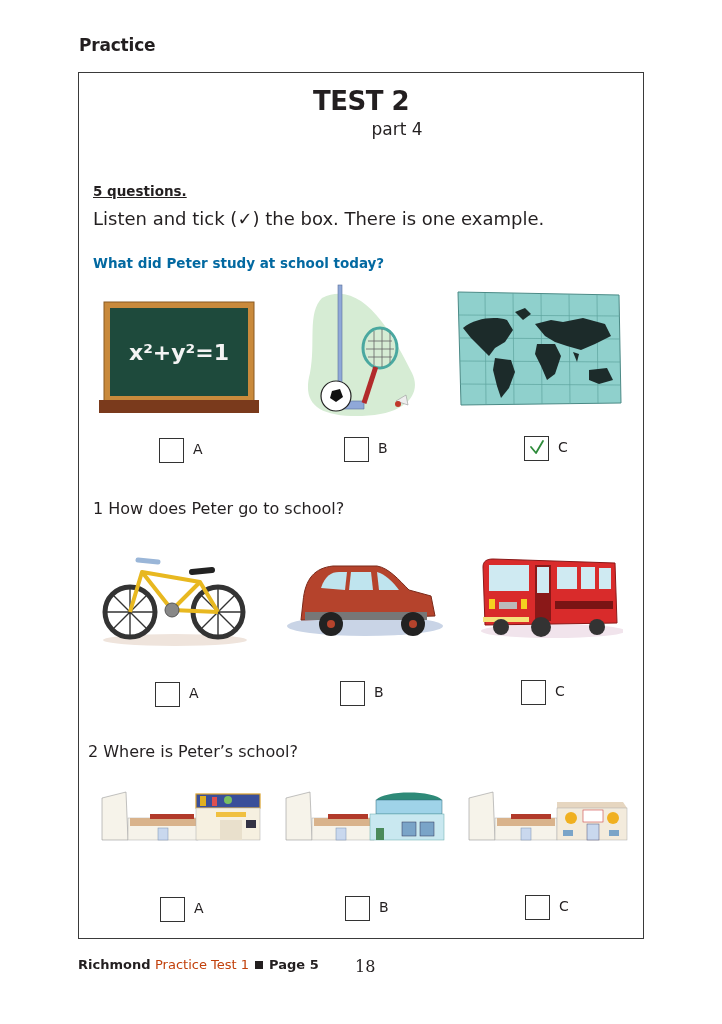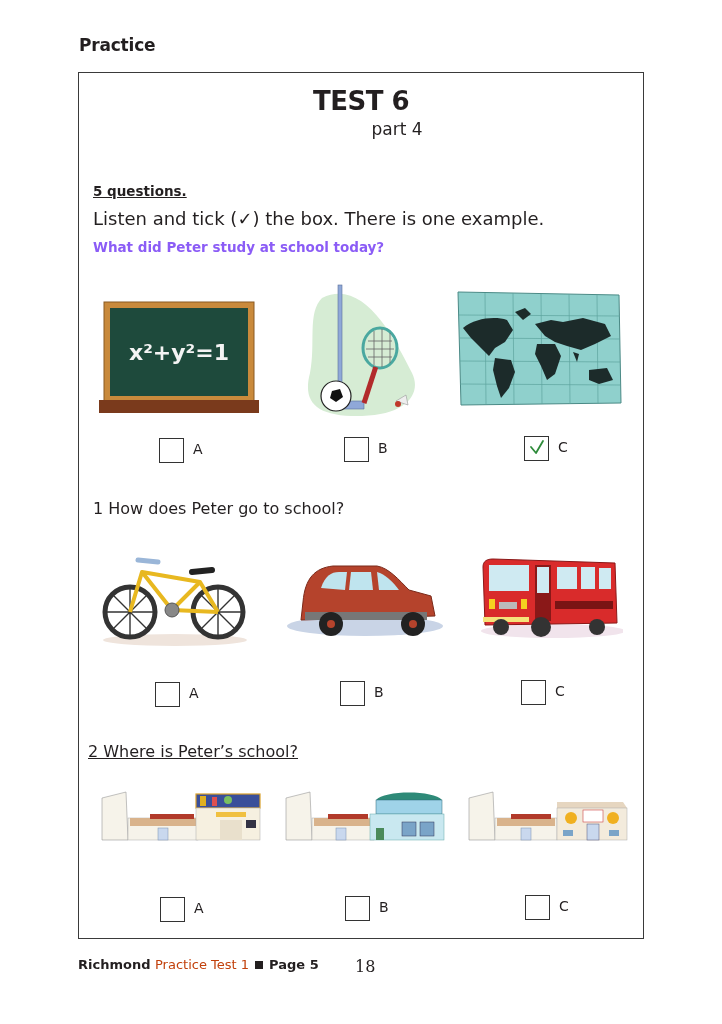--- a/index.html
+++ b/index.html
@@ -9,42 +9,42 @@
 
   .section-title { left: 79px; top: 35px; font-size: 17px; font-weight: bold; letter-spacing: -0.2px; }
 
   .frame { left: 78px; top: 72px; width: 566px; height: 867px; border: 1.5px solid #3a3a3a; }
 
   .test-title { left: 0; width: 722px; top: 86px; text-align: center; font-size: 26px; font-weight: bold; letter-spacing: -0.5px; }
   .test-part { left: 0; width: 722px; top: 119px; text-align: center; font-size: 17px; margin-left: 36px; }
 
   .qcount { left: 93px; top: 183px; font-size: 13.5px; font-weight: bold; text-decoration: underline; }
   .instr { left: 93px; top: 208px; font-size: 18px; }
-  .example-q { left: 93px; top: 239px; font-size: 13.5px; font-weight: bold; color: #8b5cf6; }
+  .example-q { left: 93px; top: 255px; font-size: 13.5px; font-weight: bold; color: #0369a1; }
   .q-label { font-size: 16px; }
 
   .opt-row .checkbox { position: absolute; width: 25px; height: 25px; border: 1.6px solid #333; background: #fff; }
   .opt-letter { position: absolute; font-size: 14px; }
   .tick { position: absolute; left: 4px; top: 1px; width: 16px; height: 18px; }
 
   .footer { left: 78px; top: 957px; font-size: 13px; font-weight: bold; }
   .footer .brand-accent { color: #c2410c; font-weight: normal; }
   .footer .sq { display: inline-block; width: 8px; height: 8px; background: #231f20; margin: 0 6px 1px 6px; vertical-align: middle; }
   .page-num { left: 355px; top: 957px; font-family: "DejaVu Serif", "Liberation Serif", serif; font-size: 16px; }
 
   svg { display: block; }
 </style>
 </head>
 <body>
 
 <div class="abs section-title">Practice</div>
 
 <div class="abs frame"></div>
 
-<div class="abs test-title">TEST 6</div>
+<div class="abs test-title">TEST 2</div>
 <div class="abs test-part">part 4</div>
 
 <div class="abs qcount">5 questions.</div>
 <div class="abs instr"><span>Listen and tick (</span><span>✓</span><span>) the box. There is one example.</span></div>
 
 <div class="abs example-q">What did Peter study at school today?</div>
 
 <div class="abs" style="left:99px;top:300px;font-weight:bold;">
   <svg width="162" height="115" viewBox="0 0 162 115">
     <rect x="5" y="2" width="150" height="100" fill="#c98a3c" stroke="#8a5a22" stroke-width="1"></rect>
@@ -157,21 +157,21 @@
 
 <div class="abs opt-row" style="left:0;top:0;">
   <div class="checkbox" style="left:155px;top:682px;"></div>
   <div class="opt-letter" style="left:189px;top:685px;">A</div>
   <div class="checkbox" style="left:340px;top:681px;"></div>
   <div class="opt-letter" style="left:374px;top:684px;">B</div>
   <div class="checkbox" style="left:521px;top:680px;"></div>
   <div class="opt-letter" style="left:555px;top:683px;">C</div>
 </div>
 
-<div class="abs q-label" style="left:88px;top:742px;text-decoration:underline;">2  Where is Peter’s school?</div>
+<div class="abs q-label" style="left:88px;top:742px;">2  Where is Peter’s school?</div>
 
 <div class="abs" style="left:100px;top:788px;">
   <svg width="162" height="55" viewBox="0 0 162 55">
     <path d="M2 10 L26 4 L28 52 L2 52 Z" fill="#f6f3ea" stroke="#999" stroke-width="0.6"></path>
     <rect x="28" y="30" width="70" height="22" fill="#f6f3ea" stroke="#aaa" stroke-width="0.5"></rect>
     <rect x="30" y="30" width="66" height="8" fill="#d9b38c"></rect>
     <rect x="50" y="26" width="44" height="5" fill="#b23a2a"></rect>
     <rect x="58" y="40" width="10" height="12" fill="#c9d8ee" stroke="#7a8fb0" stroke-width="0.5"></rect>
     <rect x="96" y="6" width="64" height="14" fill="#3a4f9a" stroke="#d9a02a" stroke-width="1.2"></rect>
     <rect x="100" y="8" width="6" height="10" fill="#e0b020"></rect>

